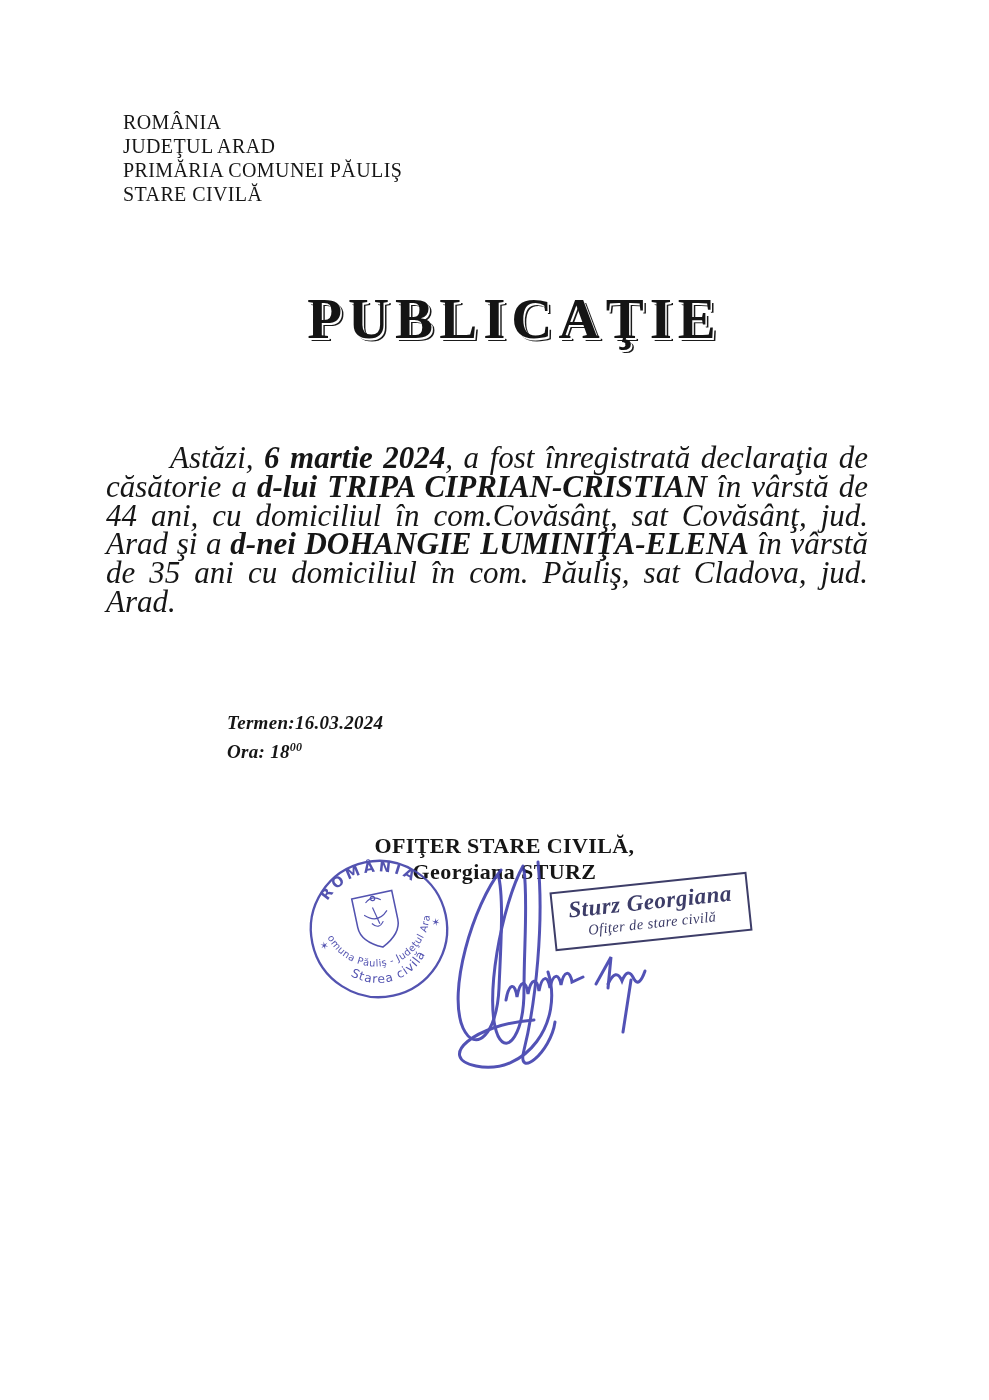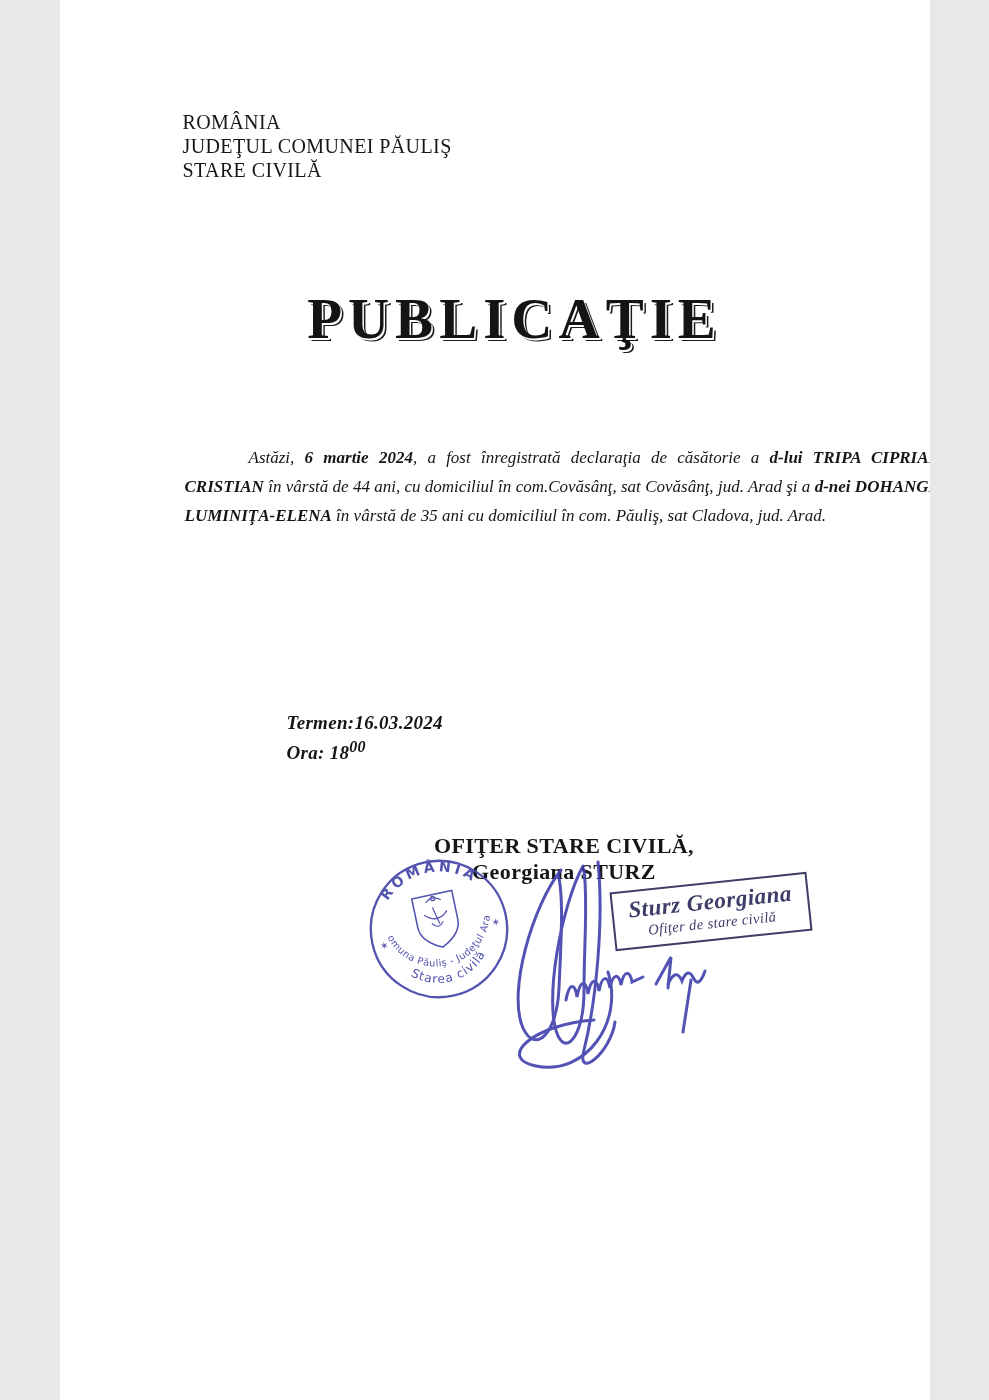--- a/index.html
+++ b/index.html
@@ -1,18 +1,18 @@
 <!DOCTYPE html>
 <html><head>
 <meta charset="utf-8">
 <style>
   html,body{margin:0;padding:0;background:#e8e8e8;}
   .page{
     position:relative;
-    width:870px;height:1400px;
+    width:989px;height:1400px;
     background:#ffffff;
     margin:0 auto;
     overflow:hidden;
     font-family:"Liberation Serif", serif;
     color:#161616;
   }
   
   .header{
     position:absolute;left:123px;top:110px;
     font-size:20px;line-height:24px;letter-spacing:0.4px;
@@ -22,33 +22,33 @@
   .title{
     position:absolute;left:0;top:286px;width:100%;
     text-align:center;
     font-weight:bold;font-size:57px;letter-spacing:6px;
     color:#141414;
     text-shadow:1.5px 1.5px 0 #ffffff, 3px 3px 0 #1a1a1a;
     padding-left:20px;
   }
   
   .body-text{
-    position:absolute;left:125px;top:444px;width:762px;
-    font-style:italic;font-size:17px;line-height:28.8px;
+    position:absolute;left:106px;top:444px;width:762px;
+    font-style:italic;font-size:31px;line-height:28.8px;
     text-align:justify;
   }
   .body-text p{margin:0;text-indent:64px;}
   .b{font-weight:bold;}
   
   .term{
     position:absolute;left:183px;top:711px;
     font-style:italic;font-weight:bold;
     font-size:19px;line-height:24px;letter-spacing:0.3px;margin-left:44px;
   }
-  .term sup{font-size:16px;}
+  .term sup{font-size:12px;}
   
   .officer{
     position:absolute;left:10px;top:833px;width:989px;
     text-align:center;font-weight:bold;font-size:22px;line-height:26px;
     letter-spacing:0.4px;
   }
   
   .round-stamp{
     position:absolute;left:306px;top:856px;width:146px;height:146px;
     transform:rotate(-12deg);
@@ -72,21 +72,22 @@
   }
   svg text{font-family:"DejaVu Sans", sans-serif;}
 </style>
 </head>
 <body>
 
 <div class="page">
 
   <div class="header">
     <div>ROMÂNIA</div>
-    <div>JUDEŢUL COMUNEI PĂULIŞ</div>
+    <div>JUDEŢUL ARAD</div>
+    <div>PRIMĂRIA COMUNEI PĂULIŞ</div>
     <div>STARE CIVILĂ</div>
   </div>
 
   <div class="title">PUBLICAŢIE</div>
 
   <div class="body-text">
       <p><span>Astăzi,  </span><span class="b">6 martie 2024</span><span>, a fost înregistrată declaraţia de căsătorie a </span><span class="b">d-lui TRIPA CIPRIAN-CRISTIAN</span><span> în vârstă de 44 ani, cu domiciliul în com.Covăsânţ, sat Covăsânţ, jud. Arad  şi a </span><span class="b">d-nei DOHANGIE LUMINIŢA-ELENA</span><span> în vârstă de 35 ani cu domiciliul în com. Păuliş, sat Cladova, jud. Arad.</span></p>
     </div>
 
   <div class="term">

